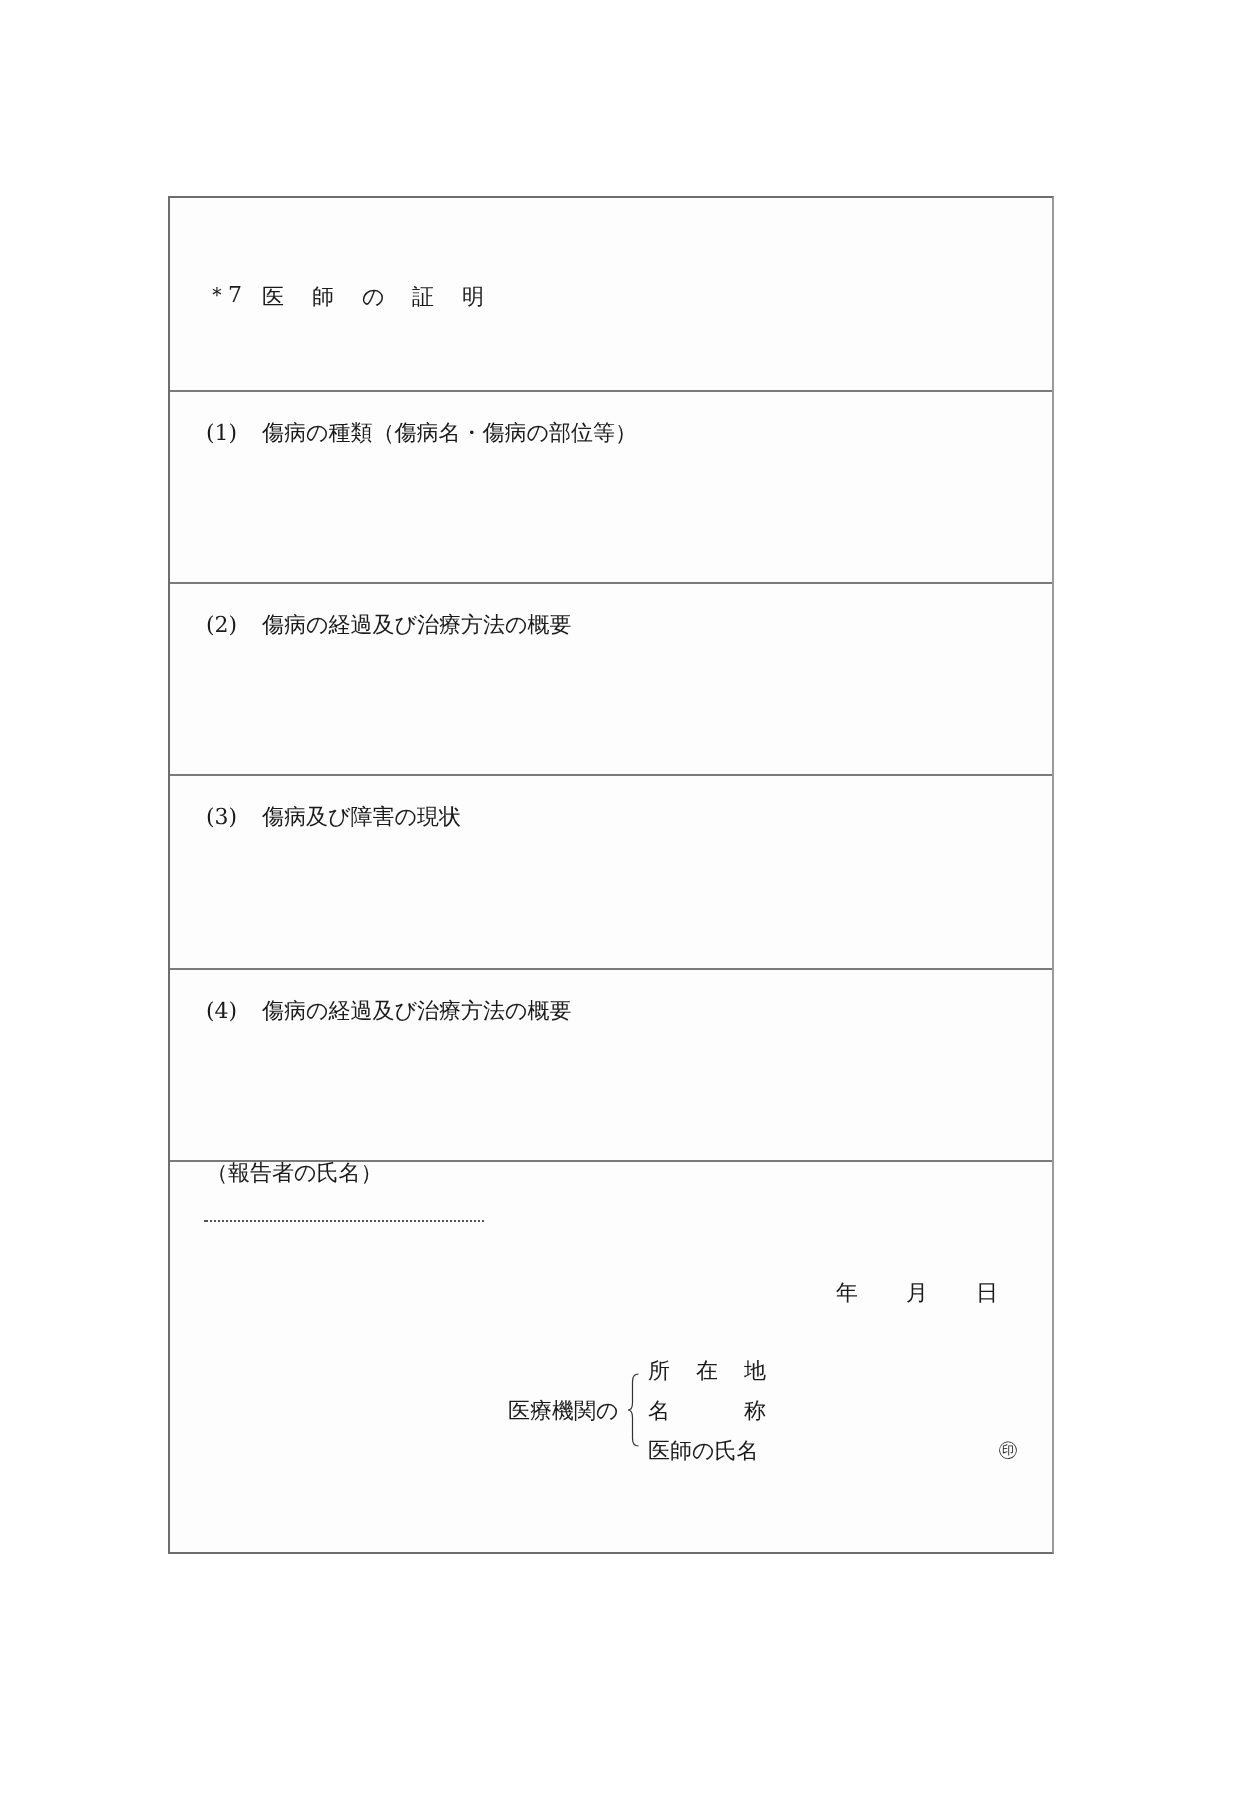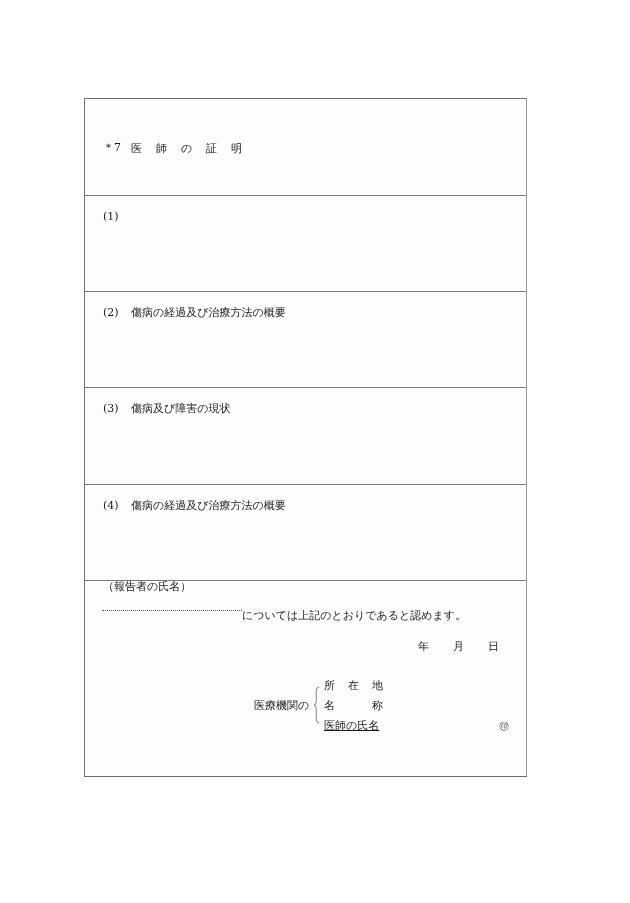--- a/index.html
+++ b/index.html
@@ -56,55 +56,55 @@
     <span class="txt title-mark">＊7</span>
     <span class="title-word" style="left:46px;">医</span>
     <span class="title-word" style="left:71px;">師</span>
     <span class="title-word" style="left:96px;">の</span>
     <span class="title-word" style="left:121px;">証</span>
     <span class="title-word" style="left:146px;">明</span>
   </div>
 
   <div class="row" style="top:97px; height:96px;">
     <span class="txt num">(1)</span>
+    <span class="txt label">傷病の種類（傷病名・傷病の部位等）</span>
   </div>
 
   <div class="row" style="top:193px; height:96px;">
     <span class="txt num">(2)</span>
     <span class="txt label">傷病の経過及び治療方法の概要</span>
   </div>
 
   <div class="row" style="top:289px; height:97px;">
     <span class="txt num">(3)</span>
     <span class="txt label">傷病及び障害の現状</span>
   </div>
 
   <div class="row" style="top:386px; height:96px;">
     <span class="txt num">(4)</span>
     <span class="txt label">傷病の経過及び治療方法の概要</span>
   </div>
 
   <div class="row last" style="top:467px; height:197px;">
     <span class="txt" style="left:18px; top:14px;">（報告者の氏名）</span>
     <div class="dots"></div>
-    <span class="txt" style="left:157px; top:43px;">については上記のとおりであると認めます。</span>
 
     <span class="txt" style="left:333px; top:74px;">年</span>
     <span class="txt" style="left:368px; top:74px;">月</span>
     <span class="txt" style="left:403px; top:74px;">日</span>
 
-    <span class="txt" style="left:169px; top:133px;">医療機関の</span>
+    <span class="txt" style="left:169px; top:133px;font-family:Liberation Serif, serif;">医療機関の</span>
 
     <svg class="bracket" style="left:229px; top:114px;" width="8" height="50" viewBox="0 0 8 50">
       <path d="M7 1 Q3 1 3 6 L3 20 Q3 25 0 25 Q3 25 3 30 L3 44 Q3 49 7 49" fill="none" stroke="#333" stroke-width="0.8"></path>
     </svg>
 
     <span class="txt" style="left:239px; top:113px;">所</span>
     <span class="txt" style="left:263px; top:113px;">在</span>
     <span class="txt" style="left:287px; top:113px;">地</span>
 
     <span class="txt" style="left:239px; top:133px;">名</span>
     <span class="txt" style="left:287px; top:133px;">称</span>
 
-    <span class="txt" style="left:239px; top:153px;text-decoration:underline;">医師の氏名</span>
+    <span class="txt" style="left:239px; top:153px;">医師の氏名</span>
     <span class="txt" style="left:414px; top:153px; font-size:10px;">㊞</span>
   </div>
 </div>
 
 </body></html>

